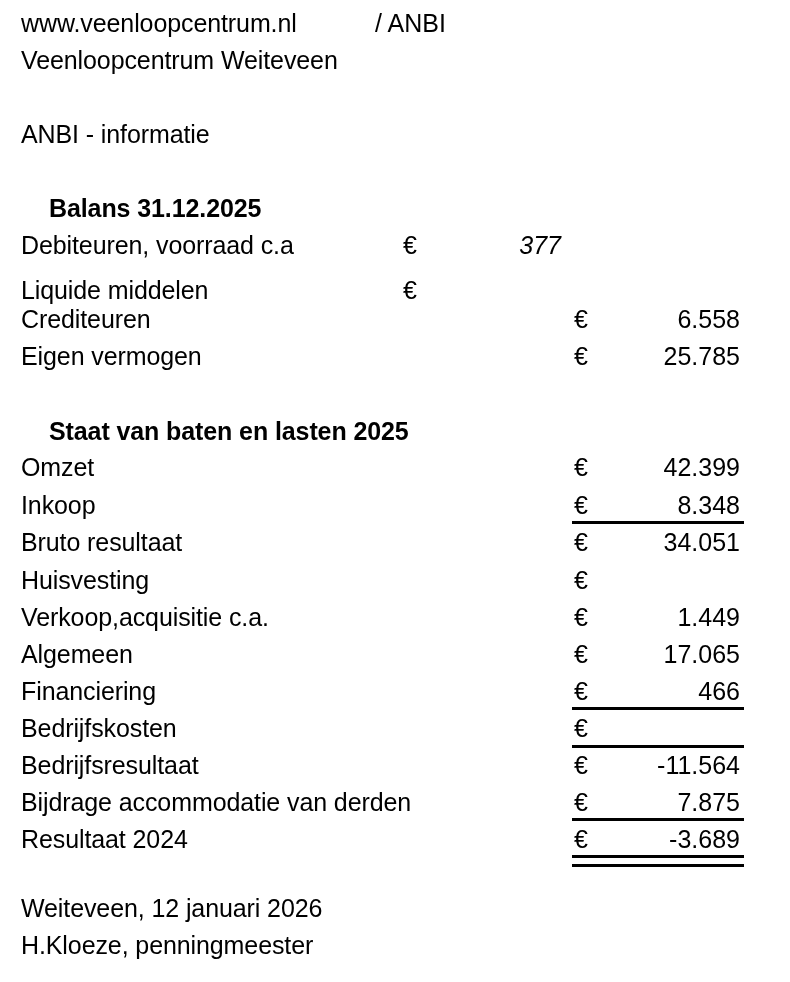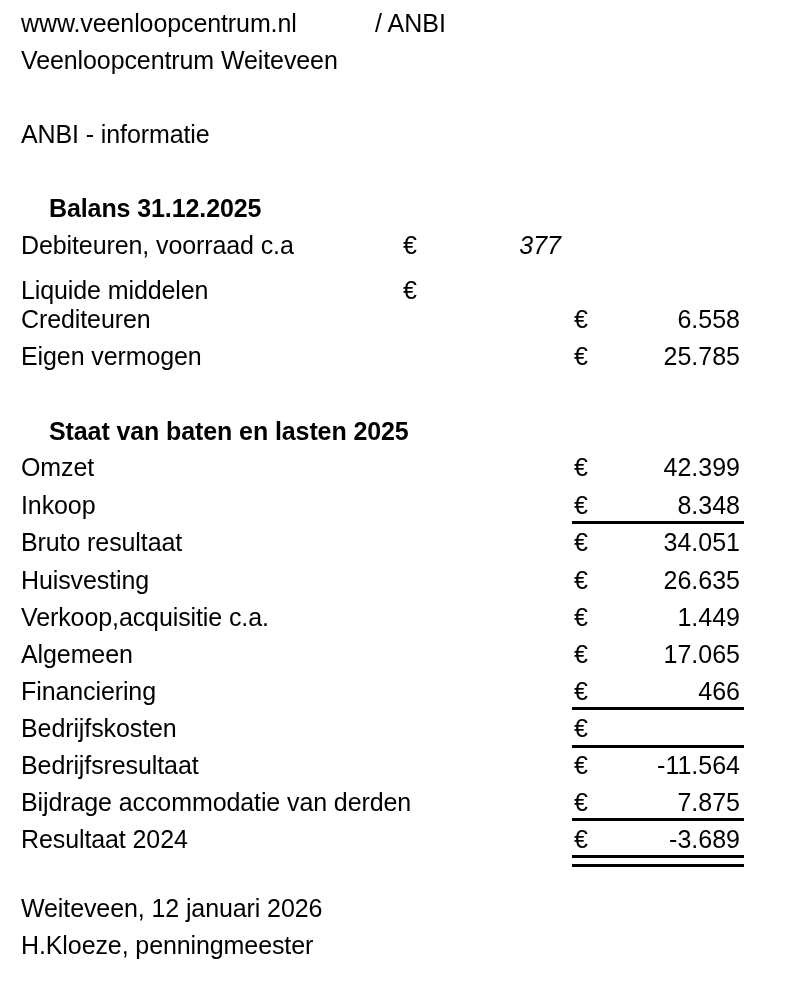--- a/index.html
+++ b/index.html
@@ -165,21 +165,20 @@
 
   <div class="row col-b" style="top:527px;">
     <span class="label">Bruto resultaat</span>
     <span class="cur">€</span>
     <span class="amt">34.051</span>
   </div>
 
   <div class="row col-b" style="top:565px;">
     <span class="label">Huisvesting</span>
     <span class="cur">€</span>
-    <span class="amt">26.635</span>
   </div>
 
   <div class="row col-b" style="top:602px;">
     <span class="label">Verkoop,acquisitie c.a.</span>
     <span class="cur">€</span>
     <span class="amt">1.449</span>
   </div>
 
   <div class="row col-b" style="top:639px;">
     <span class="label">Algemeen</span>

